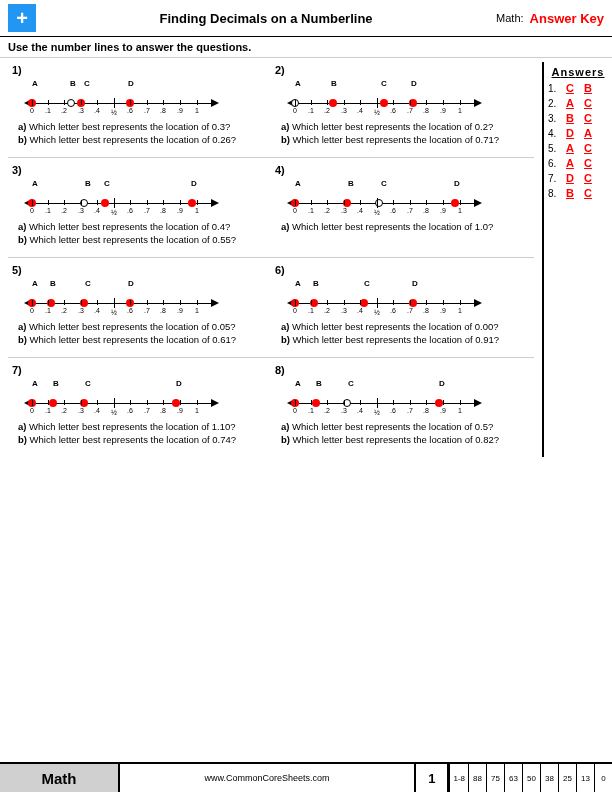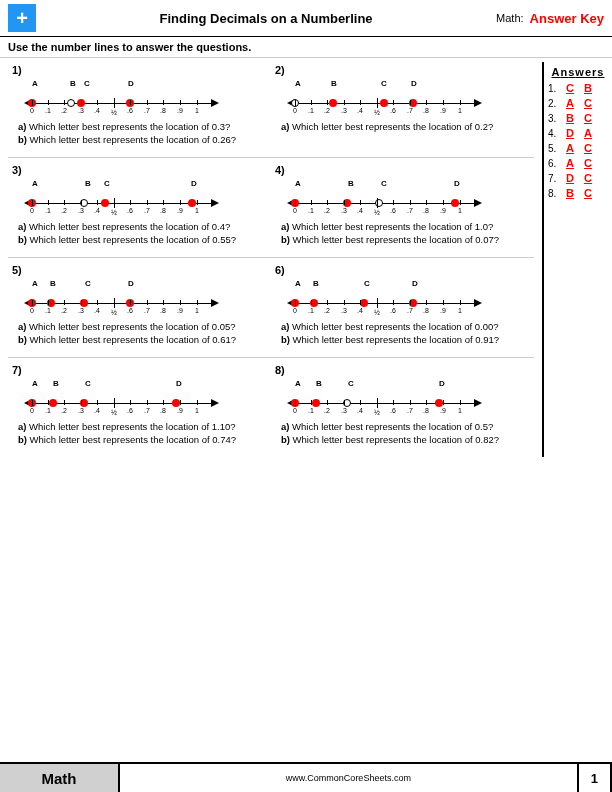--- a/index.html
+++ b/index.html
@@ -328,20 +328,24 @@
             <div style="position:absolute;top:11px;left:156px;width:1px;height:5px;background:#000;"></div>
             <span style="position:absolute;top:18px;left:156px;font-size:7px;transform:translateX(-50%);">.9</span>
             <div style="position:absolute;top:11px;left:173px;width:1px;height:5px;background:#000;"></div>
             <span style="position:absolute;top:18px;left:173px;font-size:7px;transform:translateX(-50%);">1</span>
           </div>
         </div>
         <div class="question">
           <span class="q-label">a)</span>
           <span>Which letter best represents the location of 0.2?</span>
         </div>
+        <div class="question">
+          <span class="q-label">b)</span>
+          <span>Which letter best represents the location of 0.71?</span>
+        </div>
       </div>
     </div>
 
     <div class="half-divider"></div>
 
     <div class="problem-pair">
       <div class="problem">
         <span class="problem-num">3)</span>
         <div class="numberline-container">
           <div style="position:relative;height:10px;margin-left:4px;">
@@ -430,24 +434,20 @@
             <div style="position:absolute;top:11px;left:156px;width:1px;height:5px;background:#000;"></div>
             <span style="position:absolute;top:18px;left:156px;font-size:7px;transform:translateX(-50%);">.9</span>
             <div style="position:absolute;top:11px;left:173px;width:1px;height:5px;background:#000;"></div>
             <span style="position:absolute;top:18px;left:173px;font-size:7px;transform:translateX(-50%);">1</span>
           </div>
         </div>
         <div class="question">
           <span class="q-label">a)</span>
           <span>Which letter best represents the location of 1.0?</span>
         </div>
-        <div class="question">
-          <span class="q-label">b)</span>
-          <span>Which letter best represents the location of 0.07?</span>
-        </div>
       </div>
     </div>
 
     <div class="half-divider"></div>
 
     <div class="problem-pair">
       <div class="problem">
         <span class="problem-num">5)</span>
         <div class="numberline-container">
           <div style="position:relative;height:10px;margin-left:4px;">
@@ -702,13 +702,24 @@
       <span class="answer-letter">B</span>
       <span class="answer-letter">C</span>
     </div>
   </div>
 </div>
 
 <div class="footer">
   <div class="footer-math">Math</div>
   <div class="footer-url">www.CommonCoreSheets.com</div>
   <div class="footer-page">1</div>
+  <div class="footer-stats">
+    <div class="stat-box">1-8</div>
+    <div class="stat-box">88</div>
+    <div class="stat-box">75</div>
+    <div class="stat-box">63</div>
+    <div class="stat-box">50</div>
+    <div class="stat-box">38</div>
+    <div class="stat-box">25</div>
+    <div class="stat-box">13</div>
+    <div class="stat-box">0</div>
+  </div>
 </div>
 
 </body></html>

